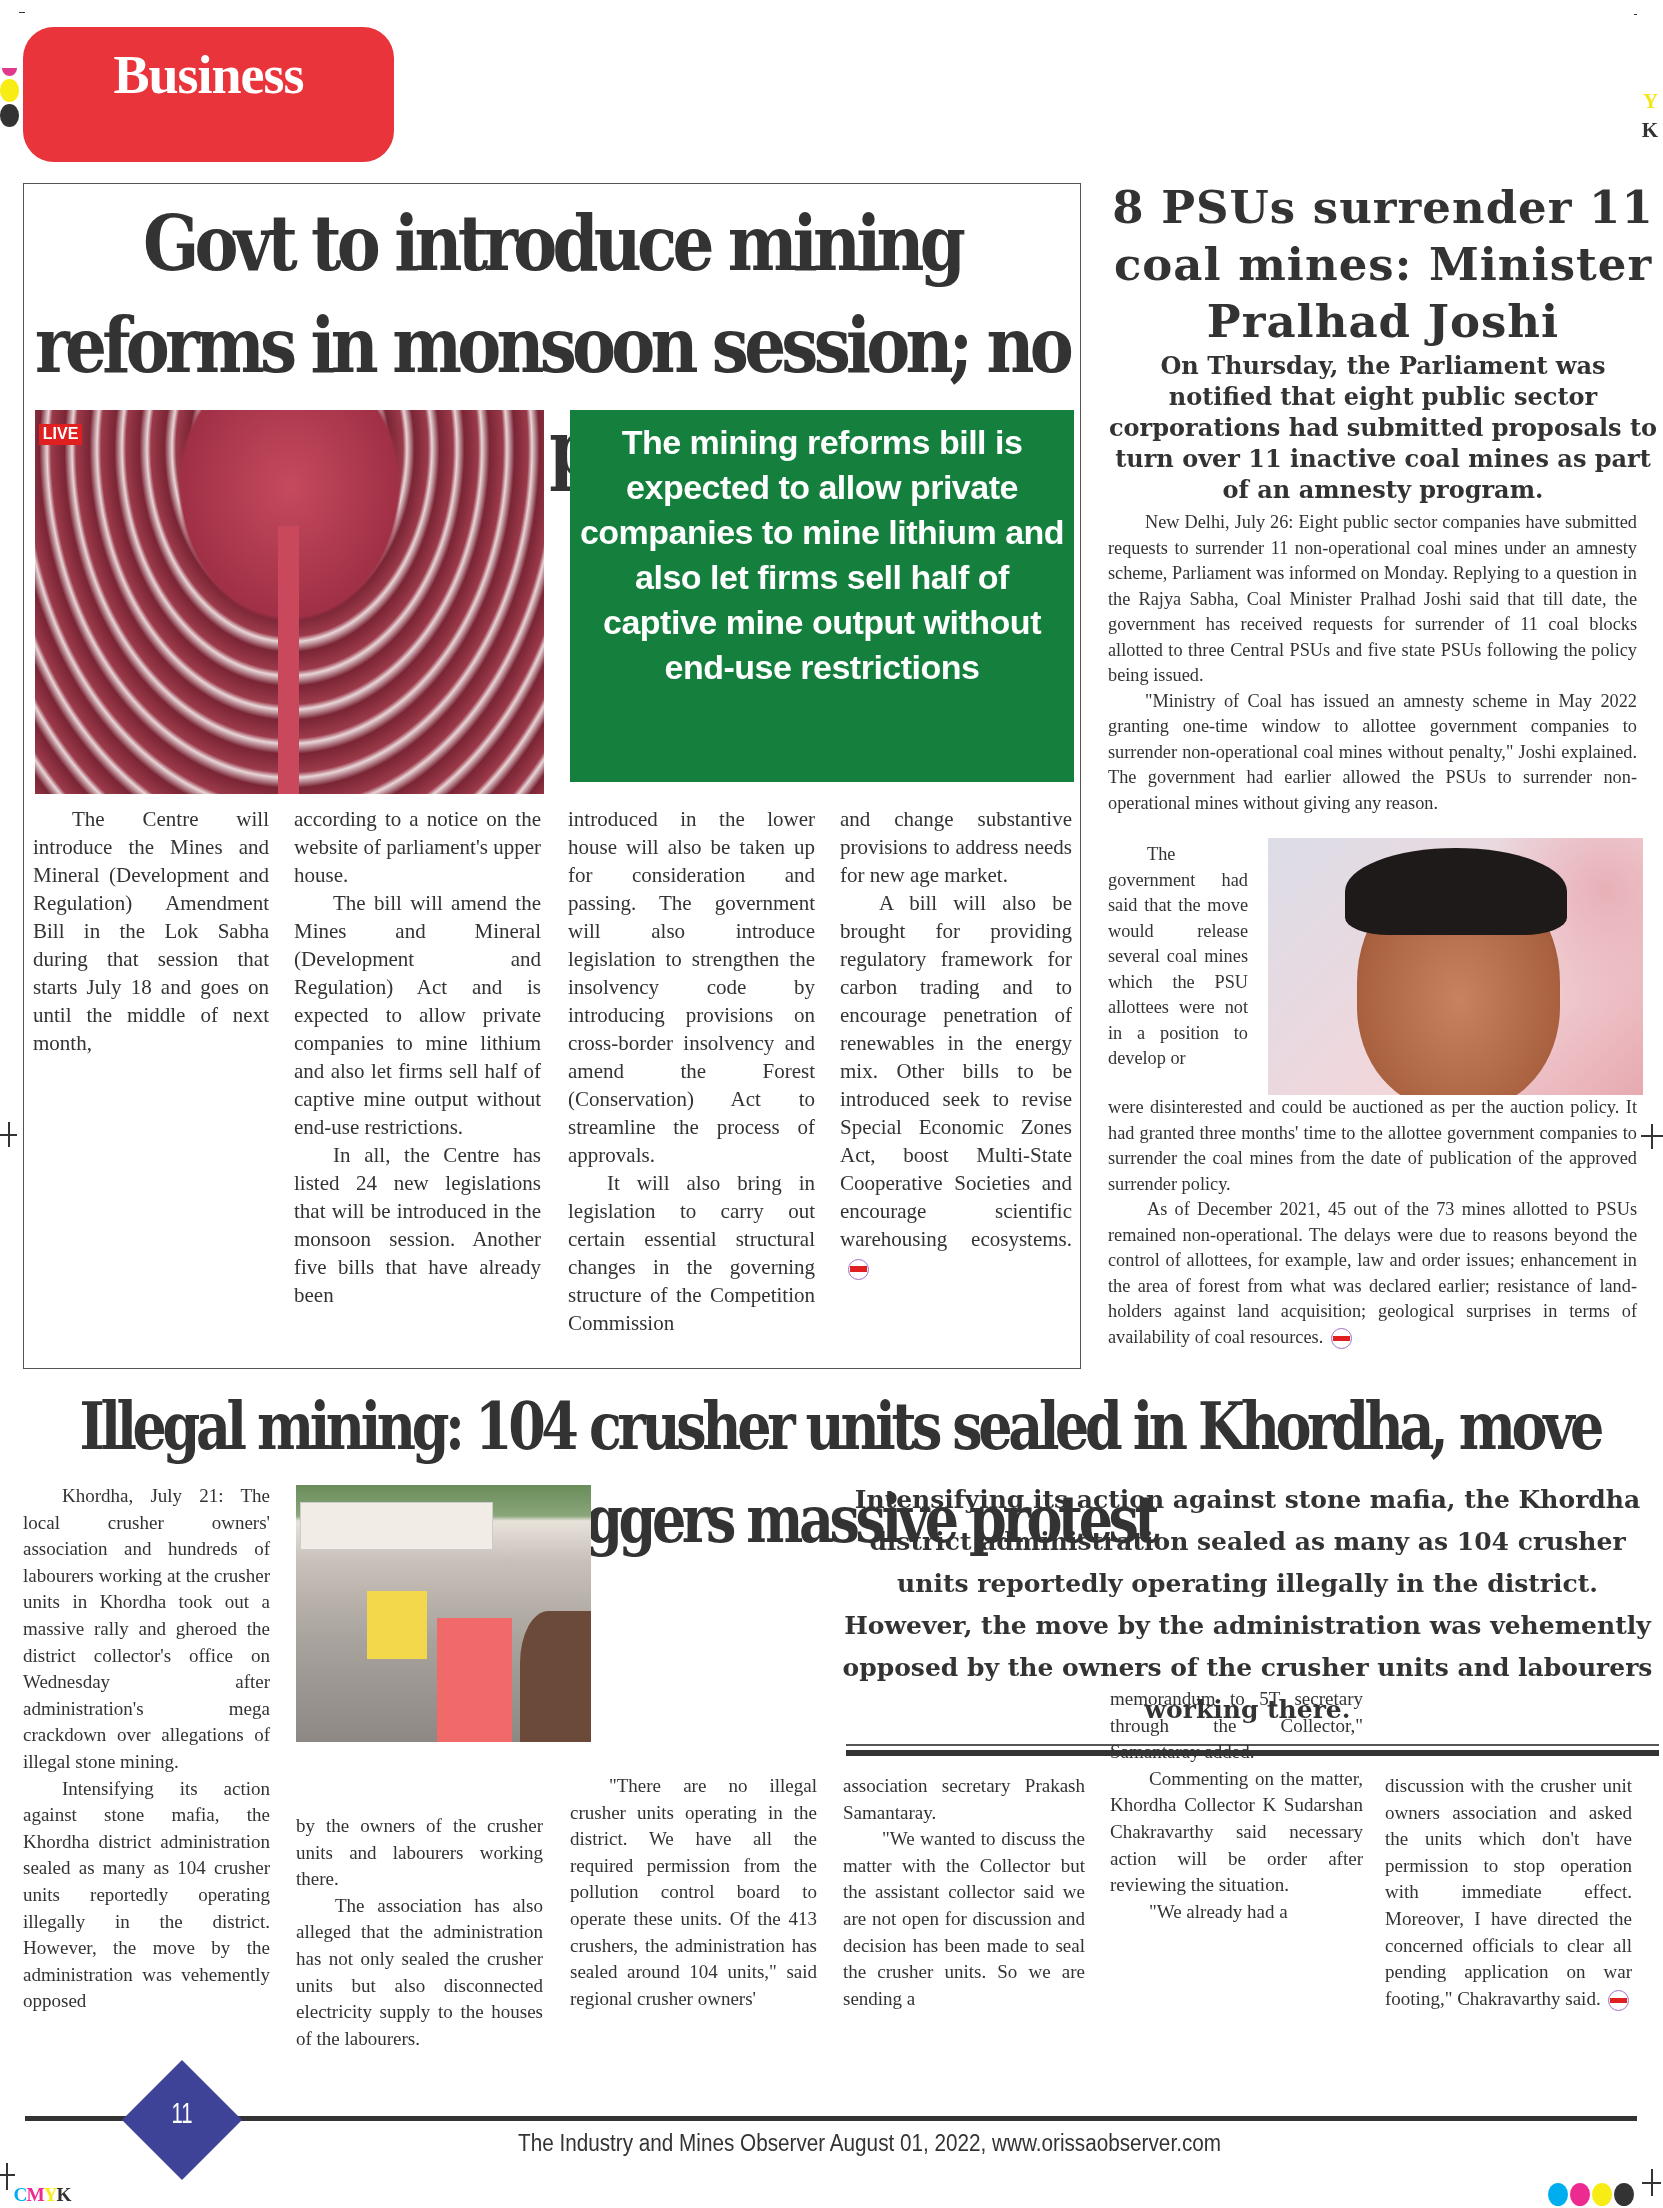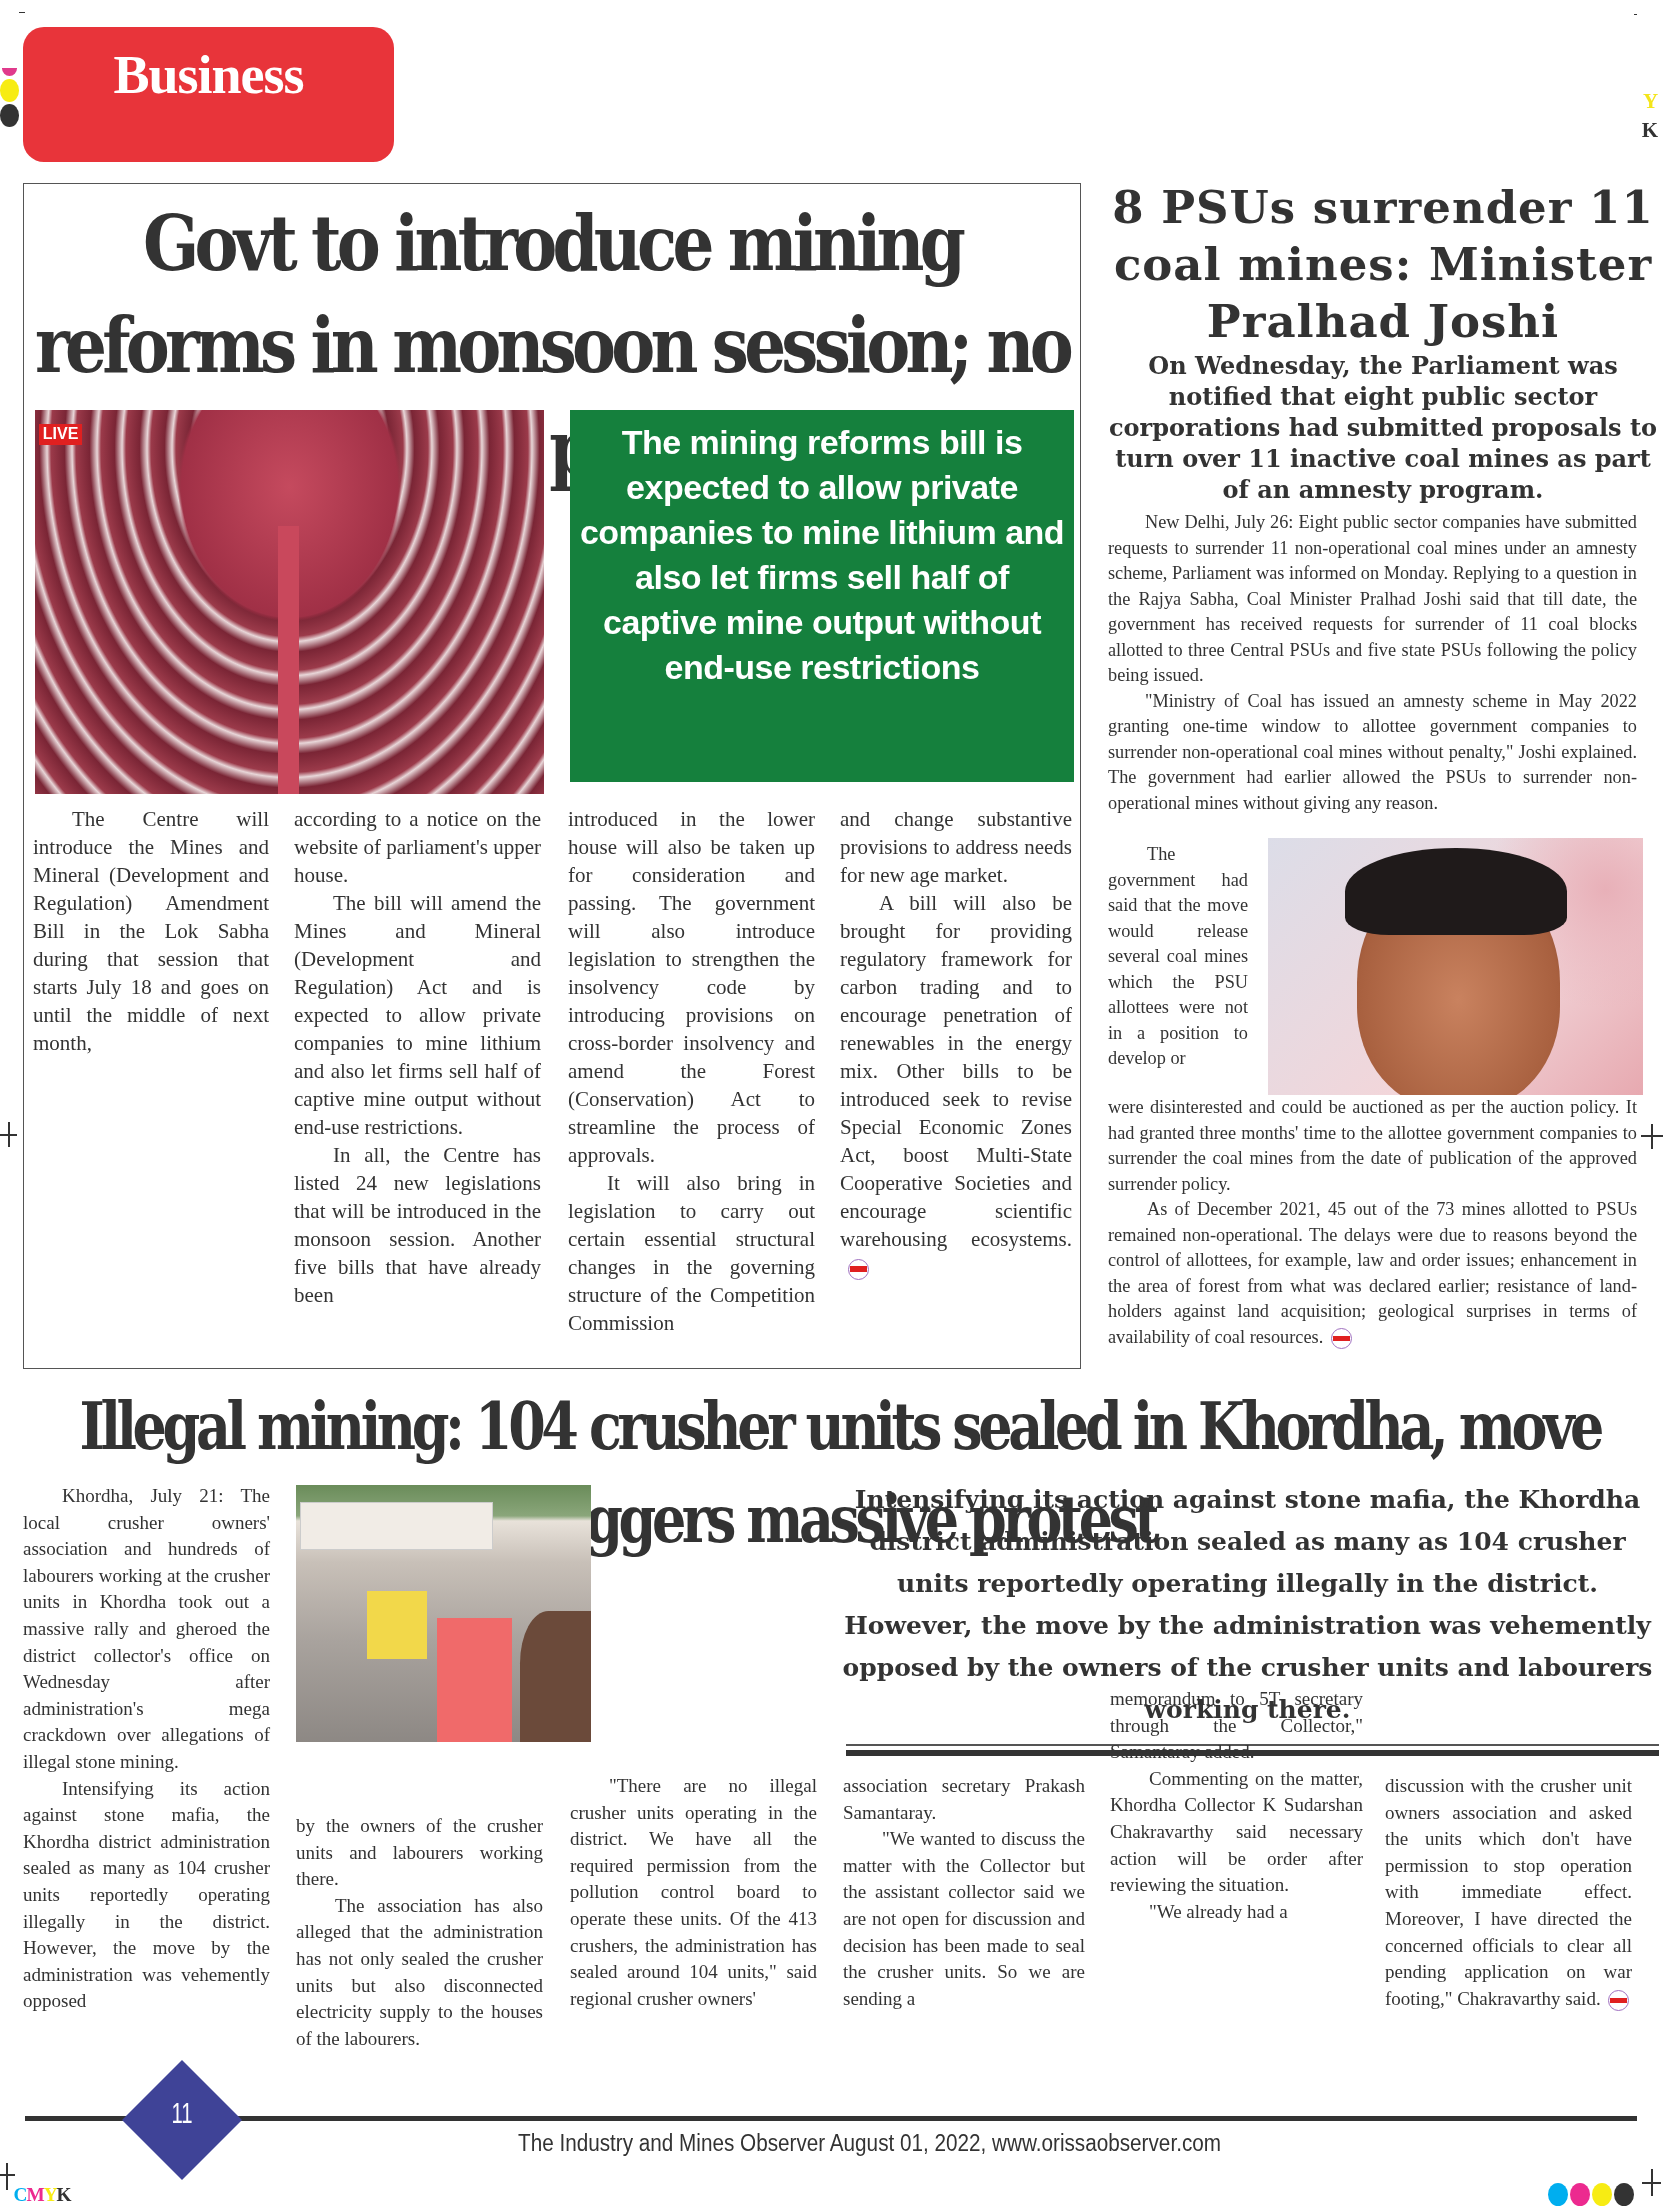--- a/index.html
+++ b/index.html
@@ -1,21 +1,21 @@
 <!DOCTYPE html>
 <html><head>
 <meta charset="utf-8">
 <style>
   * { box-sizing: border-box; margin: 0; padding: 0; }
   html, body { width: 1664px; height: 2208px; background: #ffffff; overflow: hidden; }
   body { position: relative; font-family: "Liberation Serif", serif; color: #333333; }
   .abs { position: absolute; }
 
   
-  .section-badge { left: 23px; top: 27px; width: 371px; height: 135px; background: #e8343a; border-radius: 21px; }
+  .section-badge { left: 23px; top: 27px; width: 371px; height: 135px; background: #e8343a; border-radius: 31px; }
   .section-badge span { position: absolute; left: 0; right: 0; top: 17.4px; text-align: center; color: #fff; font-family: "Liberation Serif", serif; font-weight: bold; font-size: 54px; letter-spacing: -1px; }
 
   .reg-dot { border-radius: 50%; }
   .y-letter { right: 5.8px; top: 89px; font-weight: bold; font-size: 21px; color: #f4e51a; font-family: "Liberation Serif", serif; }
   .k-letter { right: 5.8px; top: 118px; font-weight: bold; font-size: 21px; color: #333; font-family: "Liberation Serif", serif; }
 
   
   .art1-box { left: 23px; top: 183px; width: 1058px; height: 1186px; border: 1.9px solid #555; }
   .art1-head { left: 27px; top: 193px; width: 1050px; text-align: center; font-family: "DejaVu Serif", serif; font-weight: bold; font-size: 66px; line-height: 89px; letter-spacing: -4.8px; color: #333; transform: scaleY(1.15); transform-origin: top center; }
 
@@ -115,21 +115,21 @@
 <div class="abs col a1c3">
   <p class="noindent">introduced in the lower house will also be taken up for consideration and passing. The government will also introduce legislation to strengthen the insolvency code by introducing provisions on cross-border insolvency and amend the Forest (Conservation) Act to streamline the process of approvals.</p>
   <p>It will also bring in legislation to carry out certain essential structural changes in the governing structure of the Competition Commission</p>
 </div>
 <div class="abs col a1c4">
   <p class="noindent">and change substantive provisions to address needs for new age market.</p>
   <p><span>A bill will also be brought for providing regulatory framework for carbon trading and to encourage penetration of renewables in the energy mix. Other bills to be introduced seek to revise Special Economic Zones Act, boost Multi-State Cooperative Societies and encourage scientific warehousing ecosystems.</span><span class="imo-logo"></span></p>
 </div>
 
 <div class="abs art2-head">8 PSUs surrender 11 coal mines: Minister Pralhad Joshi</div>
-<div class="abs art2-sub">On Wednesday, the Parliament was notified that eight public sector corporations had submitted proposals to turn over 11 inactive coal mines as part of an amnesty program.</div>
+<div class="abs art2-sub">On Thursday, the Parliament was notified that eight public sector corporations had submitted proposals to turn over 11 inactive coal mines as part of an amnesty program.</div>
 <div class="abs col art2-body">
   <p>New Delhi, July 26: Eight public sector companies have submitted requests to surrender 11 non-operational coal mines under an amnesty scheme, Parliament was informed on Monday. Replying to a question in the Rajya Sabha, Coal Minister Pralhad Joshi said that till date, the government has received requests for surrender of 11 coal blocks allotted to three Central PSUs and five state PSUs following the policy being issued.</p>
   <p>"Ministry of Coal has issued an amnesty scheme in May 2022 granting one-time window to allottee government companies to surrender non-operational coal mines without penalty," Joshi explained. The government had earlier allowed the PSUs to surrender non-operational mines without giving any reason.</p>
 </div>
 <div class="abs col art2-wrap-text">
   <p>The government had said that the move would release several coal mines which the PSU allottees were not in a position to develop or</p>
 </div>
 <div class="abs photo-joshi">
   <div class="joshi-face"></div>
   <div class="joshi-hair"></div>

